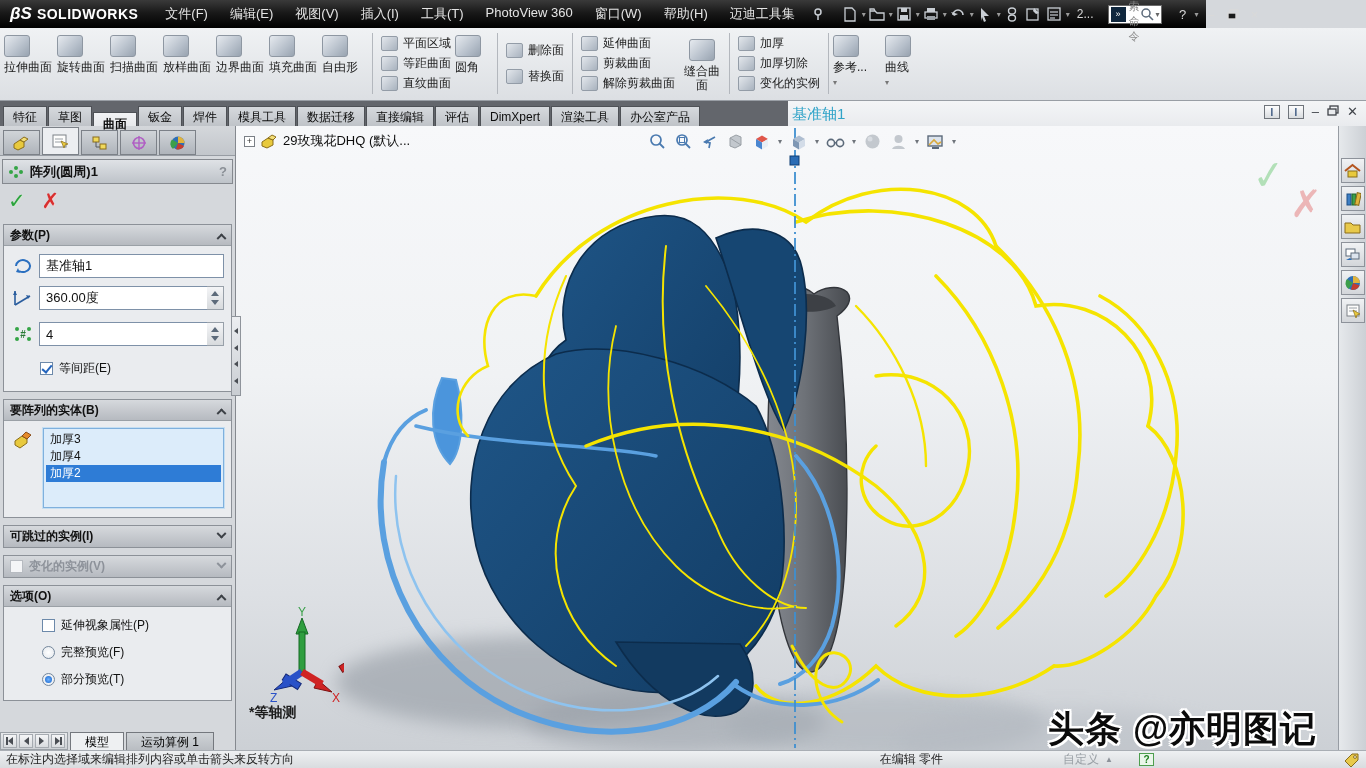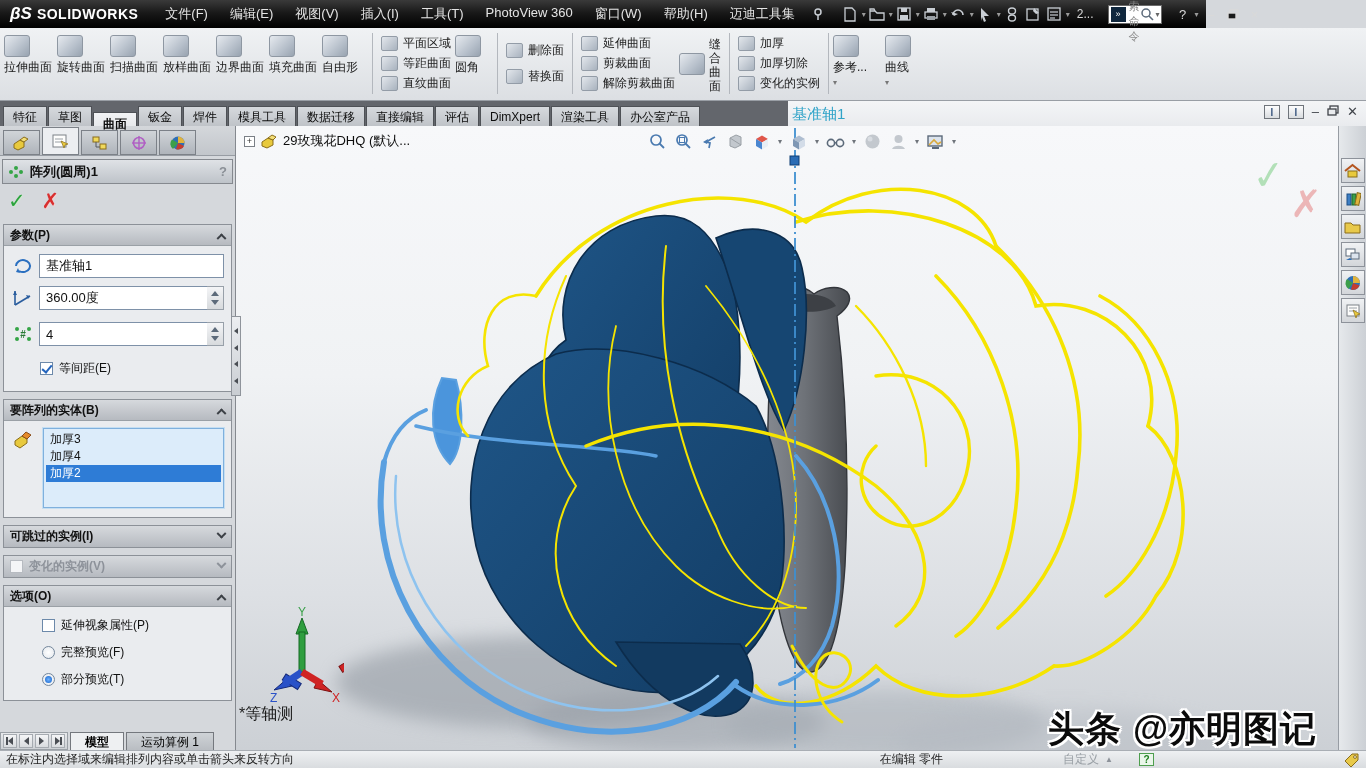--- a/index.html
+++ b/index.html
@@ -23,21 +23,21 @@
   .winctrl{display:flex;align-items:center;margin-left:10px;margin-right:6px;color:#d9d9d9}
   .wbtn{width:22px;height:18px;display:flex;align-items:center;justify-content:center;font-size:13px}
   
   .ribbon{position:absolute;left:0;top:28px;width:1366px;height:73px;background:linear-gradient(#f0f2f4,#dcdfe3);border-bottom:1px solid #999ea5;display:flex;align-items:stretch;padding:2px 2px 3px 4px;color:#1b1b1b}
   .rbtn-lg{width:53px;display:flex;flex-direction:column;align-items:flex-start;padding-top:5px;font-size:12px;line-height:14px;text-align:center;word-break:break-all}
   .ric{width:26px;height:22px;border:1px solid #8e97a2;border-radius:3px;background:linear-gradient(135deg,#e6eaef 0%,#b7c0cb 60%,#98a3b0 100%);margin-bottom:3px;flex:none}
   .ric-sm{width:17px;height:15px;border:1px solid #939ca7;border-radius:2px;background:linear-gradient(135deg,#e3e7ec,#a8b2be);flex:none}
   .rsep{width:1px;background:#b3b7bd;margin:3px 4px}
   .rcol{display:flex;flex-direction:column;justify-content:space-evenly;padding:2px 4px;font-size:12px}
   .rsm{display:flex;align-items:center;gap:5px;white-space:nowrap}
-  .rbtn-2l{width:46px;display:flex;flex-direction:row;align-items:center;justify-content:center;font-size:12px;line-height:14px;text-align:center;word-break:break-all;padding-top:3px}
+  .rbtn-2l{width:46px;display:flex;flex-direction:column;align-items:center;justify-content:center;font-size:12px;line-height:14px;text-align:center;word-break:break-all;padding-top:3px}
   .rdd{font-size:8px;color:#777;margin-top:2px}
   
   .tabstrip{position:absolute;left:0;top:101px;width:1366px;height:25px;background:#63666c;z-index:5}
   .tabstrip-right{position:absolute;left:788px;top:0;width:578px;height:25px;background:linear-gradient(#f4f5f7,#e9ebee)}
   .tabs{position:absolute;left:3px;bottom:0;display:flex;align-items:flex-end}
   .tab{height:20px;line-height:20px;padding:0 9px;font-size:12px;color:#0d0d0d;background:linear-gradient(#d6d9dd,#bfc3c8);border:1px solid #4e5156;border-bottom:none;margin-right:1px;white-space:nowrap}
   .tab.active{background:linear-gradient(#f2f3f5,#e6e8eb);height:14px;line-height:23px;font-weight:bold}
   .clientctrl{position:absolute;right:8px;top:3px;display:flex;align-items:center;gap:8px;color:#4a4e54;font-size:12px;z-index:6}
   .cbtn{width:16px;height:14px;border:1px solid #6f747b;background:linear-gradient(#fdfdfe,#d9dcdf);display:flex;align-items:center;justify-content:center;font-size:8px;color:#33507a}
   .cglyph{font-size:13px;color:#3f4349}
@@ -76,32 +76,32 @@
   .optbody{padding:6px 0 12px}
   .optrow{display:flex;align-items:center;gap:6px;margin:10px 7px 0 38px}
   .vicon{width:13px;height:13px;background:#f4f5f7;border:1px solid #b7bbc1;margin-right:6px;flex:none}
   .splitter{position:absolute;right:-6px;top:190px;width:10px;height:80px;background:linear-gradient(#eceef1,#c9cdd2);border:1px solid #8f949b;display:flex;flex-direction:column;align-items:center;justify-content:space-evenly;z-index:8}
   .larr{width:0;height:0;border-top:3px solid transparent;border-bottom:3px solid transparent;border-right:4px solid #4a4e54}
   
   .btabs{position:absolute;left:0;top:730px;height:20px;display:flex;align-items:flex-end;z-index:6;font-size:12px}
   .bnav{display:flex;align-items:center;height:18px;background:linear-gradient(#e7e9ec,#cdd1d5);border:1px solid #9aa0a6;padding:0 2px;gap:2px}
   .bnb{width:14px;height:14px;border:1px solid #a6abb1;background:linear-gradient(#f4f5f7,#d9dcdf);display:flex;align-items:center;justify-content:center}
   .btab{height:18px;line-height:18px;padding:0 14px;background:linear-gradient(#cfd3d7,#b9bdc2);border:1px solid #74787e;border-bottom:none;margin-left:2px;white-space:nowrap}
-  .btab.active{background:#eef0f2;font-weight:bold}
+  .btab.active{background:#eef0f2;font-weight:normal}
   
   .viewport{position:absolute;left:236px;top:126px;width:1102px;height:624px;background:linear-gradient(180deg,#f7f8fa 0%,#f0f2f4 40%,#dde0e4 75%,#ccd0d5 100%);overflow:hidden}
   .vtree{position:absolute;left:8px;top:6px;display:flex;align-items:center;gap:5px;font-size:13px;color:#0d0d0d;z-index:3}
   .plusbox{width:11px;height:11px;border:1px solid #7a7f86;background:#fff;font-size:9px;line-height:9px;text-align:center;color:#333}
   .hud{position:absolute;left:412px;top:6px;display:flex;align-items:center;gap:7px;z-index:3}
   .hudi{width:19px;height:19px;display:flex;align-items:center;justify-content:center}
   .hudcaret{font-size:8px;color:#6f747b}
   .axis-label{position:absolute;left:792px;top:105px;font-size:15px;color:#2fa3c8;z-index:7;white-space:nowrap}
   .confirm-check{position:absolute;left:1016px;top:26px;font-size:40px;font-weight:bold;color:#4fbe58;opacity:.4;transform:rotate(-6deg);z-index:2}
   .confirm-x{position:absolute;left:1054px;top:56px;font-size:38px;font-weight:bold;color:#e05858;opacity:.4;z-index:2}
-  .viewlabel{position:absolute;left:3px;top:578px;font-size:16px;font-weight:normal;color:#1c1c1c;z-index:3}
+  .viewlabel{position:absolute;left:13px;top:578px;font-size:14px;font-weight:bold;color:#1c1c1c;z-index:3}
   .modelsvg{position:absolute;left:0;top:0;z-index:1}
   .triad{position:absolute;left:24px;top:478px;z-index:3}
   
   .taskpane{position:absolute;right:0;top:126px;width:28px;height:624px;background:linear-gradient(90deg,#e6e9ec,#ccd0d5);border-left:1px solid #979ca3;z-index:4;display:flex;flex-direction:column;align-items:center;padding-top:32px;gap:3px}
   .tpbtn{width:24px;height:25px;border:1px solid #8d929a;background:linear-gradient(#f0f2f4,#d3d6da);display:flex;align-items:center;justify-content:center;flex:none}
   
   .statusbar{position:absolute;left:0;top:750px;width:1366px;height:18px;background:linear-gradient(#eef0f2,#d9dcdf);border-top:1px solid #a9aeb4;display:flex;align-items:center;font-size:12px;color:#1e1e1e;padding:0 6px;z-index:10}
   .st-msg{flex:1;white-space:nowrap}
   .st-edit{margin-right:120px;white-space:nowrap}
   .st-custom{color:#9aa0a6;margin-right:6px;white-space:nowrap}

